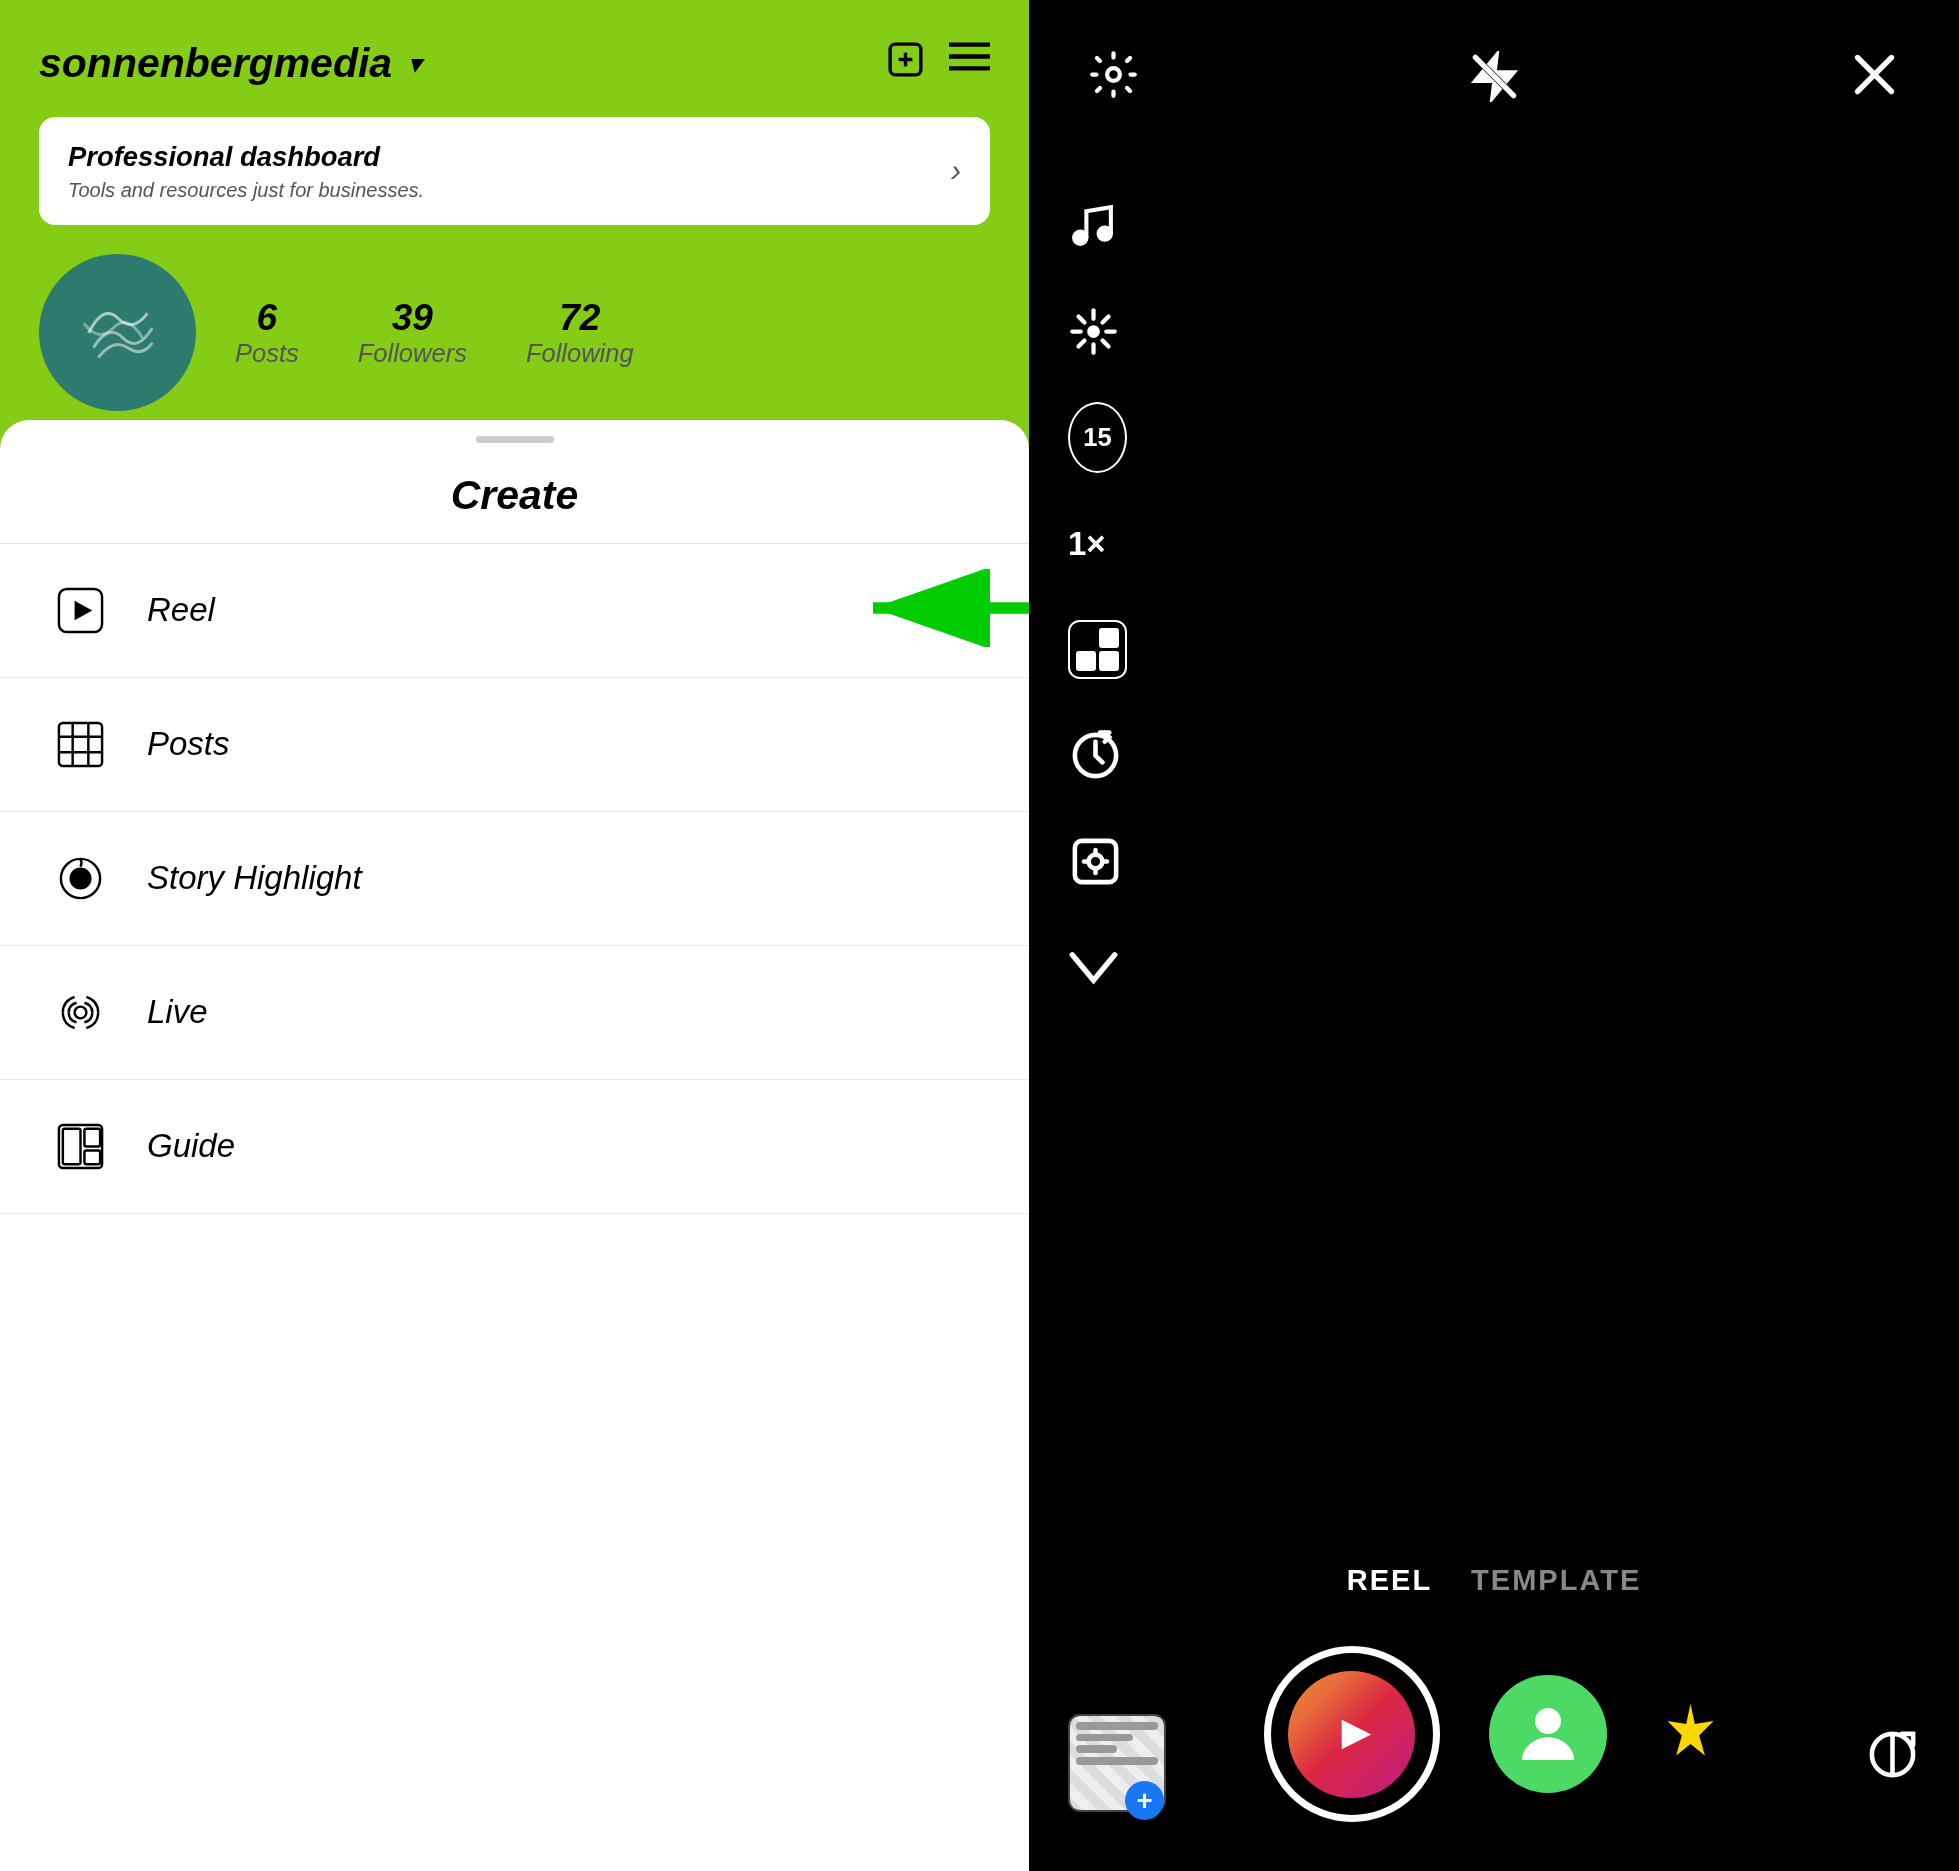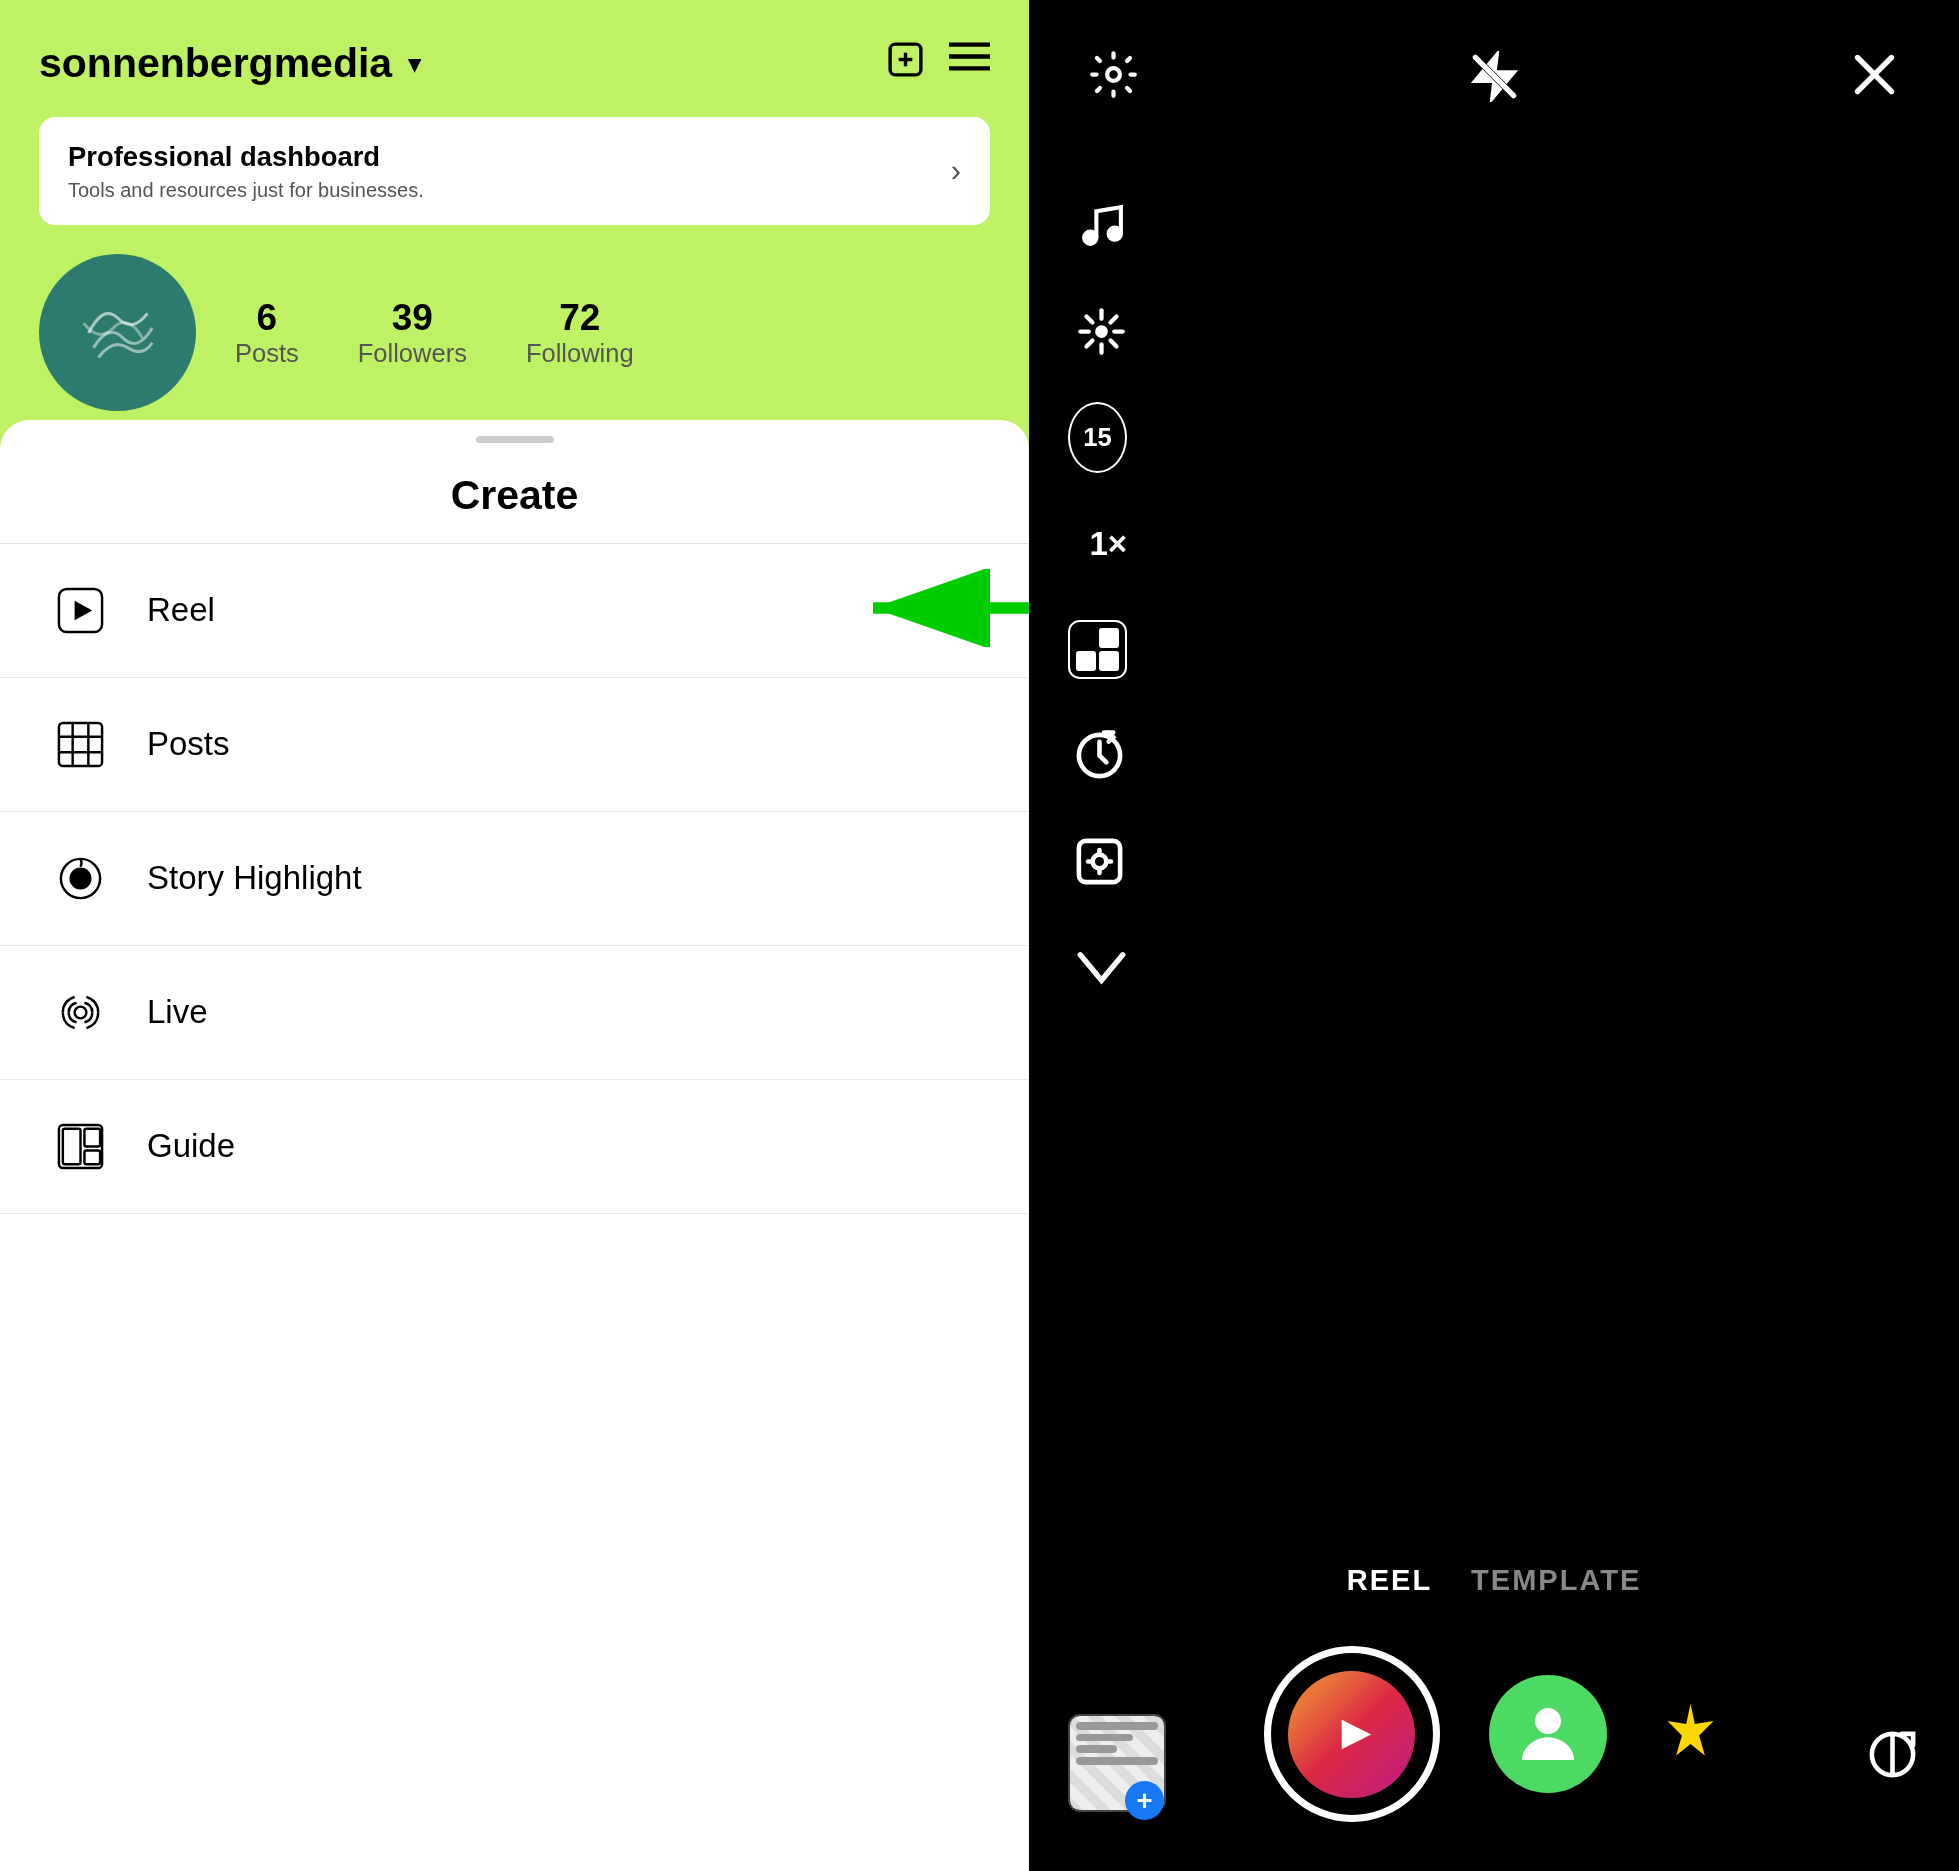--- a/index.html
+++ b/index.html
@@ -8,23 +8,24 @@
       height: 1871px;
       display: flex;
       font-family: -apple-system, BlinkMacSystemFont, 'Segoe UI', sans-serif;
       overflow: hidden;
     }
 
     
     .left-panel {
       width: 1029px;
       height: 1871px;
-      background: #bef264;
+      background: #84cc16;
       position: relative;
       overflow: hidden;
+      font-style: italic;
     }
 
     
     .profile-area {
       padding: 39px 39px 19.6px 39px;
     }
 
     .username-row {
       display: flex;
       align-items: center;
@@ -235,21 +236,21 @@
       flex-direction: column;
       gap: 47px;
     }
 
     .toolbar-icon {
       color: #fff;
       font-size: 43px;
       cursor: pointer;
       display: flex;
       align-items: center;
-      justify-content: flex-end;
+      justify-content: flex-start;
       width: 59px;
       height: 59px;
     }
 
     .timer-badge {
       width: 71px;
       height: 71px;
       border: 2.9px solid #fff;
       border-radius: 50%;
       display: flex;

